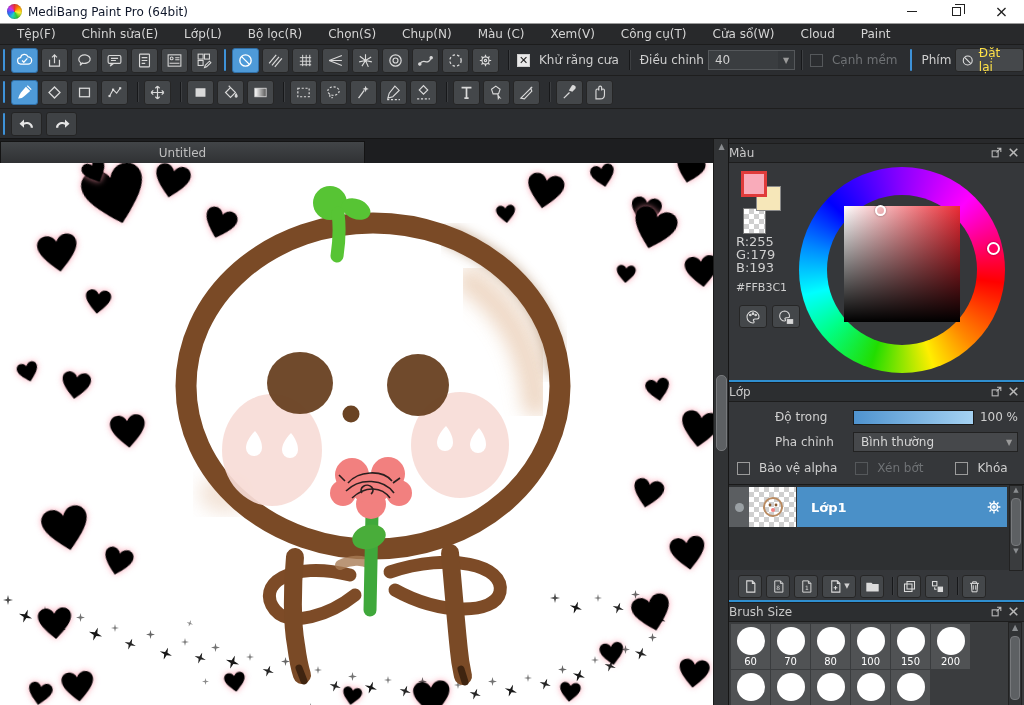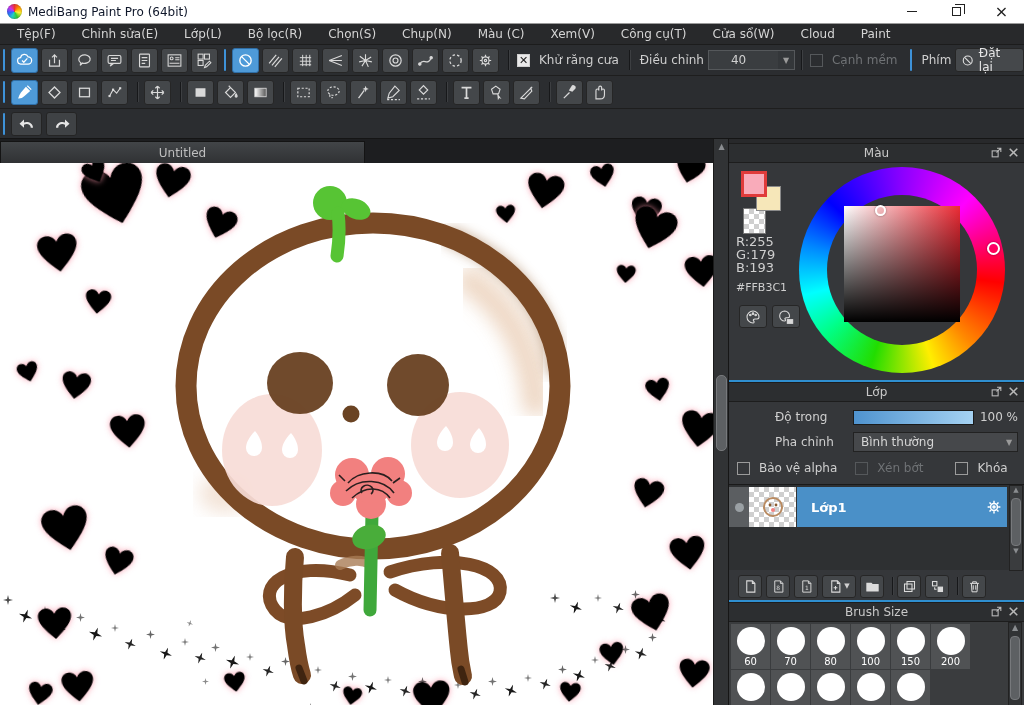--- a/index.html
+++ b/index.html
@@ -34,23 +34,23 @@
   .tbtn.sel { background:#4e9ad8; border-color:#2f6ea6; color:#ffffff; }
   .vsep { width:1px; height:20px; background:#17181a; margin:0 6px; flex:none; box-shadow:1px 0 0 #3d3f42; }
   .tblabel { color:#cfcfcf; font-size:12px; margin:0 4px; white-space:nowrap; }
   .tblabel.dim, .cbwrap.dim .tblabel { color:#6f7275; }
   .cbwrap { display:flex; align-items:center; }
   .cb { width:13px; height:13px; border:1px solid #9b9b9b; background:transparent; margin:0 5px 0 2px;
     display:flex; align-items:center; justify-content:center; font-size:11px; font-weight:bold; color:#1a1a1a; }
   .cb.checked { background:#e9e9e9; border-color:#cfcfcf; }
   .cbwrap.dim .cb { border-color:#55585b; }
   .dropdown { width:96px; height:20px; background:#3a3d40; border:1px solid #55585b; display:flex; align-items:center; color:#d0d0d0; font-size:12px; }
-  .dropdown .dval { flex:1; padding-left:22px; }
+  .dropdown .dval { flex:1; padding-left:6px; }
   .dropdown .darr { width:16px; height:100%; display:flex; align-items:center; justify-content:center; color:#9a9a9a; font-size:8px; background:#34373a; }
-  .resetbtn { height:24px; background:#45484b; border:1px solid #262626; border-radius:3px; color:#e5e5e5; font-size:12px;
+  .resetbtn { height:24px; background:#45484b; border:1px solid #262626; border-radius:3px; color:#fde047; font-size:12px;
     display:flex; align-items:center; padding:0 9px 0 5px; }
   .resetbtn svg { width:15px; height:15px; margin-right:4px; color:#e2e2e2; }
   .ubtn { width:31px; height:24px; background:#3f4245; border:1px solid #242424; border-radius:3px;
     display:flex; align-items:center; justify-content:center; margin-right:4px; color:#e6e6e6; }
   .ubtn svg { width:18px; height:18px; }
 
   
   .workarea { display:flex; height:694px; }
   .canvascol { width:713px; display:flex; flex-direction:column; background:#1d1e20; }
   .tabbar { height:24px; background:#1d1e20; display:flex; align-items:flex-end; }
@@ -65,21 +65,21 @@
   .vscroll { width:15px; background:#313335; border-left:1px solid #1a1a1a; position:relative; }
   .vscroll .arrow { position:absolute; left:0; width:15px; height:15px; color:#8a8d90; font-size:8px; display:flex; align-items:center; justify-content:center; }
   .vscroll .arrow.down { bottom:0; }
   .sthumb { position:absolute; left:2px; width:11px; background:#5d6063; border:1px solid #77797c; border-radius:5px; }
 
   
   .rightpanel { width:296px; background:#35373a; border-left:1px solid #161616; display:flex; flex-direction:column; }
   .rp-spacer { height:4px; background:#28292b; }
   .phead { height:20px; background:#2c2e30; border-top:1px solid #1d1d1d; border-bottom:1px solid #1d1d1d;
     display:flex; align-items:center; color:#c9c9c9; font-size:12px; position:relative; }
-  .phead .ptitle { flex:1; text-align:center; }
+  .phead .ptitle { flex:1; text-align:left; }
   .phicons { position:absolute; right:4px; top:2px; display:flex; gap:4px; color:#b9b9b9; }
   .phicons svg { width:13px; height:13px; }
   .bluediv { height:2px; background:#2f8fd0; }
 
   
   .mau-content { height:217px; position:relative; }
   .swatch-fg { position:absolute; left:12px; top:8px; width:26px; height:26px; background:#f9abba; border:3px solid #e03b3b; z-index:2; }
   .swatch-bg { position:absolute; left:27px; top:23px; width:25px; height:25px; background:#f6e7b9; border:1px solid #8a8a8a; z-index:1; }
   .checker { background-image:linear-gradient(45deg,#cfcfcf 25%,transparent 25%,transparent 75%,#cfcfcf 75%),
     linear-gradient(45deg,#cfcfcf 25%,transparent 25%,transparent 75%,#cfcfcf 75%); background-color:#fff;

